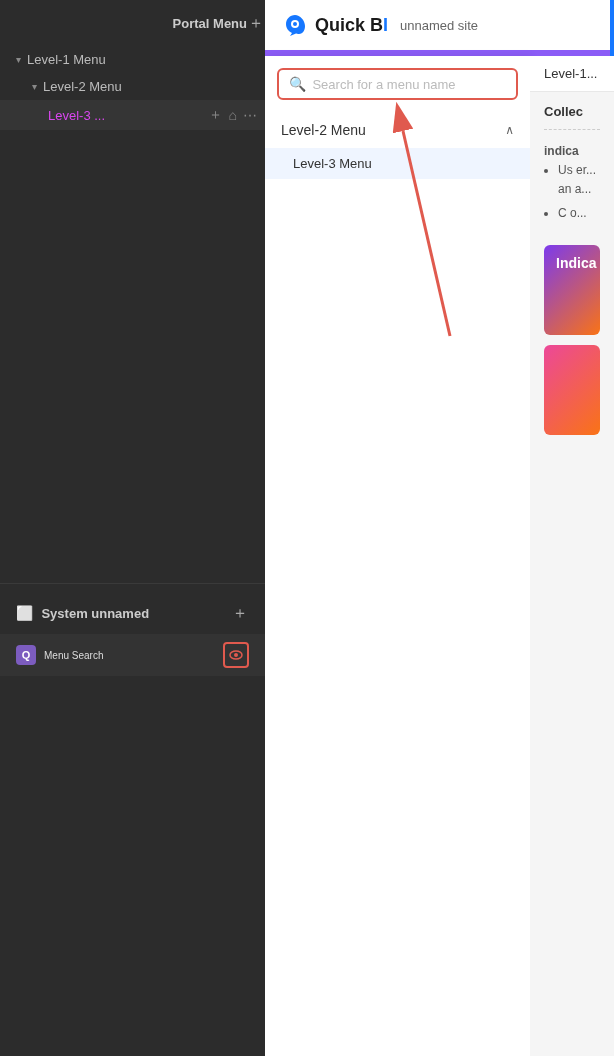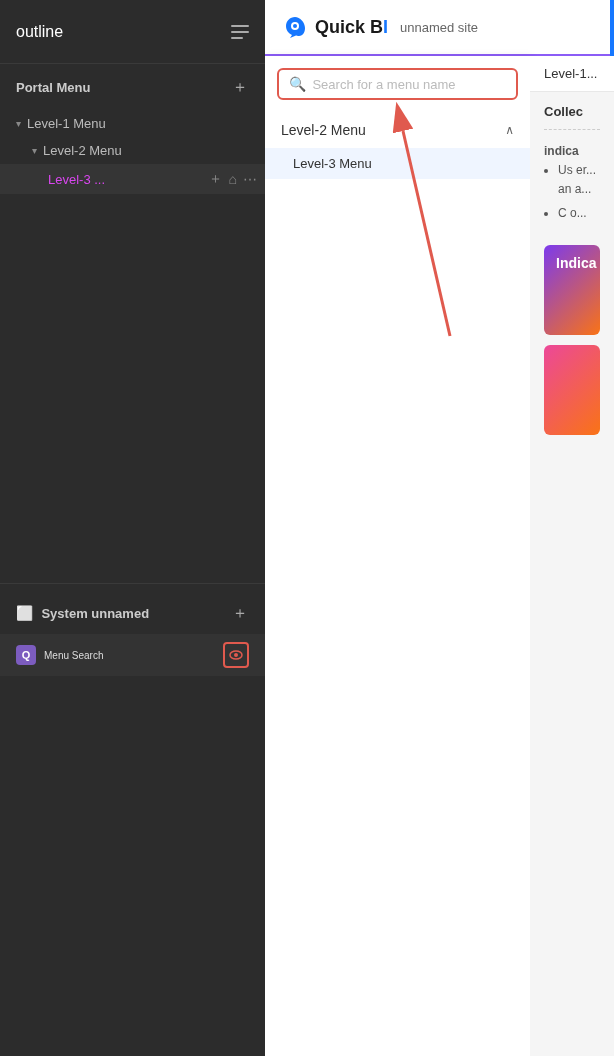--- a/index.html
+++ b/index.html
@@ -51,22 +51,22 @@
       background: #aaa;
       border-radius: 1px;
     }
     .hamburger-icon span:last-child {
       width: 12px;
     }
 
     .portal-menu-header {
       display: flex;
       align-items: center;
-      justify-content: space-between;
-      padding: 14px 16px;
+      justify-content: flex-end;
+      padding: 14px 0;
       color: #ccc;
       font-size: 13px;
       font-weight: 600;
     }
 
     .add-icon {
       width: 18px;
       height: 18px;
       display: flex;
       align-items: center;
@@ -197,21 +197,21 @@
       position: relative;
     }
 
     
     .app-header {
       height: 56px;
       background: #fff;
       display: flex;
       align-items: center;
       padding: 0 16px;
-      border-bottom: 2px solid #8b5cf6;
+      border-bottom: 6px solid #8b5cf6;
       gap: 12px;
     }
 
     .quickbi-logo {
       display: flex;
       align-items: center;
       gap: 6px;
     }
 
     .logo-icon {
@@ -374,28 +374,20 @@
     .dotted-divider {
       border-bottom: 1px dashed #ccc;
       margin: 4px 14px;
     }
   </style>
 </head>
 <body>
 
 <div class="sidebar">
 
-  <div class="sidebar-header">
-    <span class="sidebar-title">outline</span>
-    <div class="hamburger-icon">
-      <span></span>
-      <span></span>
-      <span style="width:12px"></span>
-    </div>
-  </div>
 
   <div class="portal-menu-header">
     <span>Portal Menu</span>
     <div class="add-icon">＋</div>
   </div>
 
   <div class="menu-tree">
 
     <div class="menu-item menu-item-level1">
       <span class="caret">▾</span>

